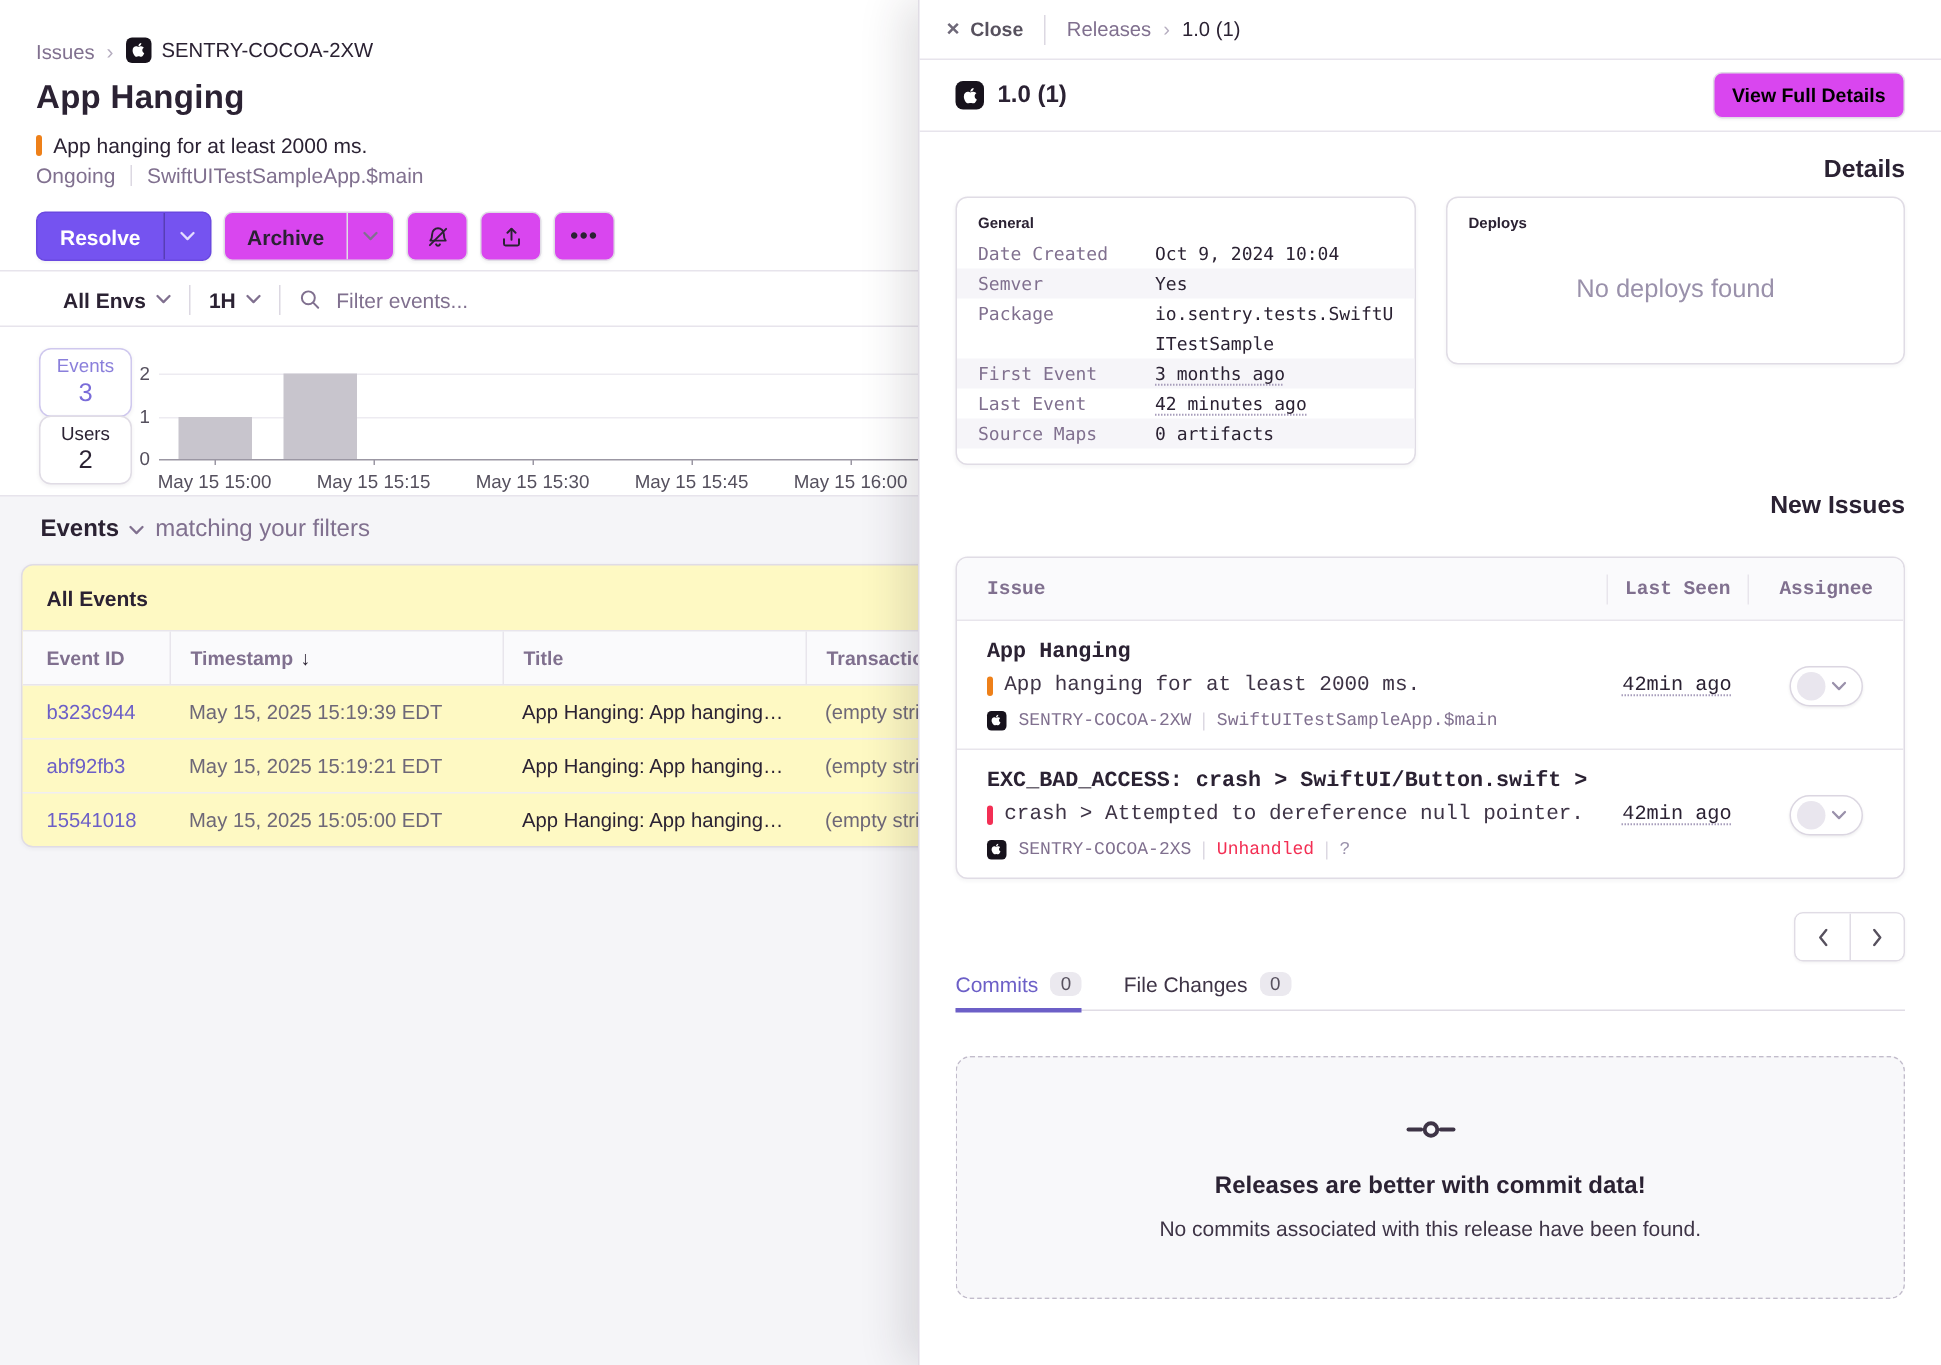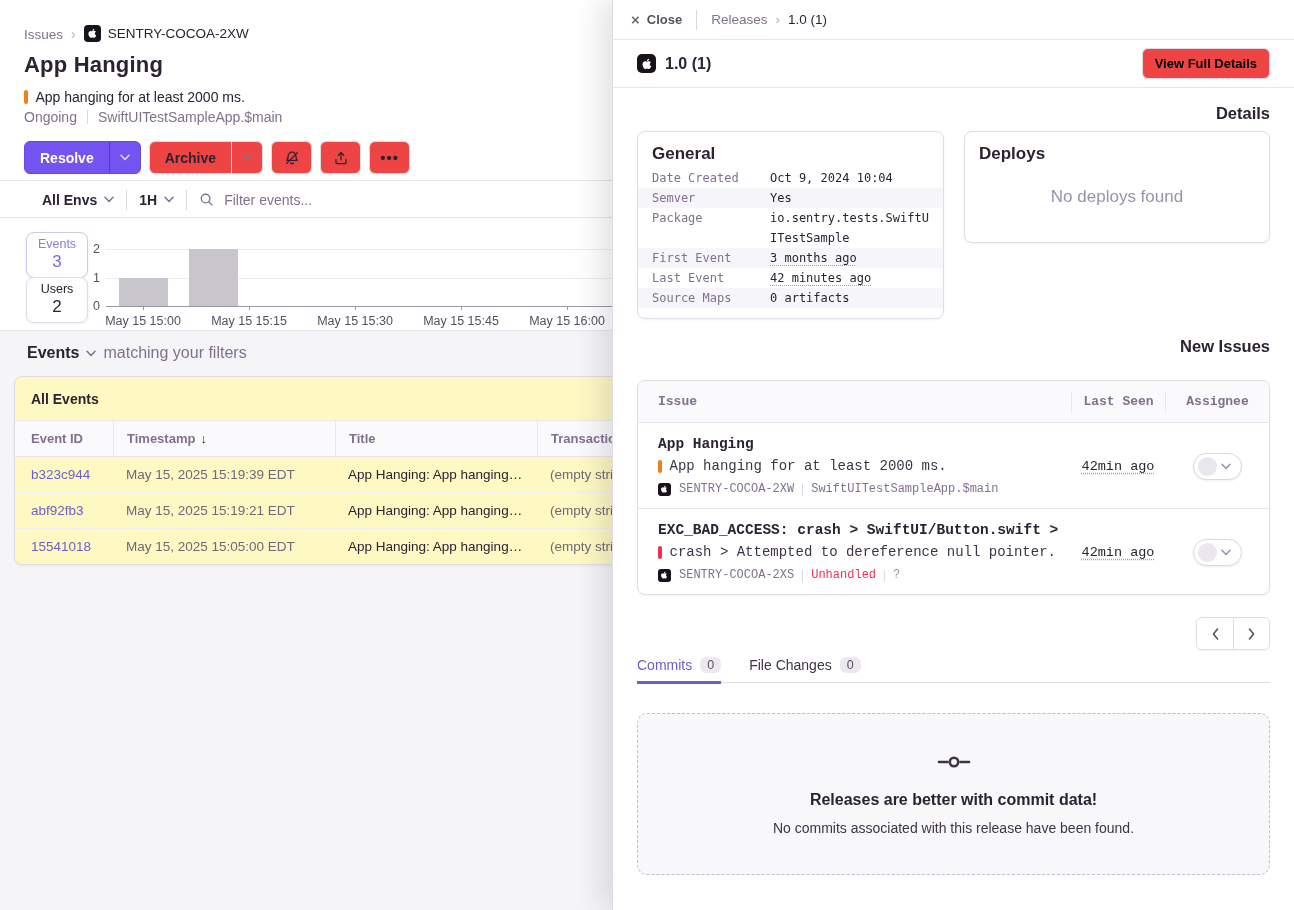--- a/index.html
+++ b/index.html
@@ -20,21 +20,21 @@
   .apple-18 { width:19px; height:19px; border-radius:5px; }
   .apple-badge svg { width:62%; height:62%; }
 
   .page-title { position:absolute; top:52px; left:24px; font-size:22px; font-weight:bold; letter-spacing:.2px; }
   .issue-sub { position:absolute; top:89px; left:24px; display:flex; align-items:center; gap:8px; font-size:14px; }
   .level-bar { width:3.5px; height:14px; border-radius:2px; background:#ee8019; flex:0 0 auto; }
   .issue-meta { position:absolute; top:109px; left:24px; display:flex; align-items:center; gap:10px; font-size:14px; color:#80708f; }
   .vdiv { width:1px; height:14px; background:#dcd8e2; }
 
   .actions { position:absolute; top:141px; left:24px; display:flex; gap:8px; }
-  .btn { display:inline-flex; align-items:center; height:33px; border:1px solid #e0dce5; background:#ef4444;
+  .btn { display:inline-flex; align-items:center; height:33px; border:1px solid #e0dce5; background:#d946ef;
          border-radius:6px; font-size:14px; font-weight:bold; cursor:pointer; box-shadow:0 1px 2px rgba(43,34,51,.05); }
   .btn-split { padding:0; overflow:hidden; }
   .btn-split .main { padding:11px 15px; display:flex; align-items:center; height:100%; }
   .btn-split .chev { width:31px; height:100%; display:flex; align-items:center; justify-content:center; border-left:1px solid #e0dce5; color:#80708f; }
   .btn-primary { background:#7553f0; border-color:#6a48e0; color:#fff; }
   .btn-primary .chev { border-left:1px solid rgba(0,0,0,.25); color:#e4dcff; }
   .btn-icon { width:41px; justify-content:center; color:#2b2233; }
   .dots { font-weight:bold; letter-spacing:1px; font-size:15px; }
 
   .hdiv { position:absolute; left:0; right:0; height:1px; background:#e7e4ec; }
@@ -99,21 +99,21 @@
   .d-crumbs .sep { color:#b6aec0; }
   .release-bar { height:48px; border-bottom:1px solid #e7e4ec; display:flex; align-items:center; justify-content:space-between; padding:0 24px; }
   .release-title { display:flex; align-items:center; gap:9px; font-size:16px; font-weight:bold; }
   .btn-sm { height:31px; padding:0 12px; font-size:13px; }
 
   .drawer-body { padding:16px 24px 0; }
   .section-h { font-size:16.5px; font-weight:bold;text-align:right; }
   .cards-row { display:flex; gap:20px; margin-top:8px; align-items:flex-start; }
   .info-card { border:1px solid #e0dce5; border-radius:8px; background:#fff; box-shadow:0 1px 3px rgba(43,34,51,.05); }
   .card-general { width:307px; padding:10px 0 10px; }
-  .card-title { font-size:17px; font-weight:bold; padding:2px 14px 4px; }
+  .card-title { font-size:10px; font-weight:bold; padding:2px 14px 4px; }
   .gen-row { display:grid; grid-template-columns:118px 1fr; padding:0 14px; align-items:start;
              font-family:"DejaVu Sans Mono","Liberation Mono",monospace; font-size:12px; line-height:20px; }
   .gen-row.alt { background:#f6f5f9; }
   .gen-row .g-label { color:#80708f; }
   .gen-row .g-value { color:#2b2233; word-break:break-word; }
   .g-underline { text-decoration:underline dotted #a79dbb; text-underline-offset:3px; }
   .g-link { color:#6c5fc7; cursor:pointer; }
   .card-deploys { flex:1; height:112px; padding:12px 14px; display:flex; flex-direction:column; }
   .deploys-empty { flex:1; display:flex; align-items:center; justify-content:center; font-size:17px; color:#9a91ab; }
 

